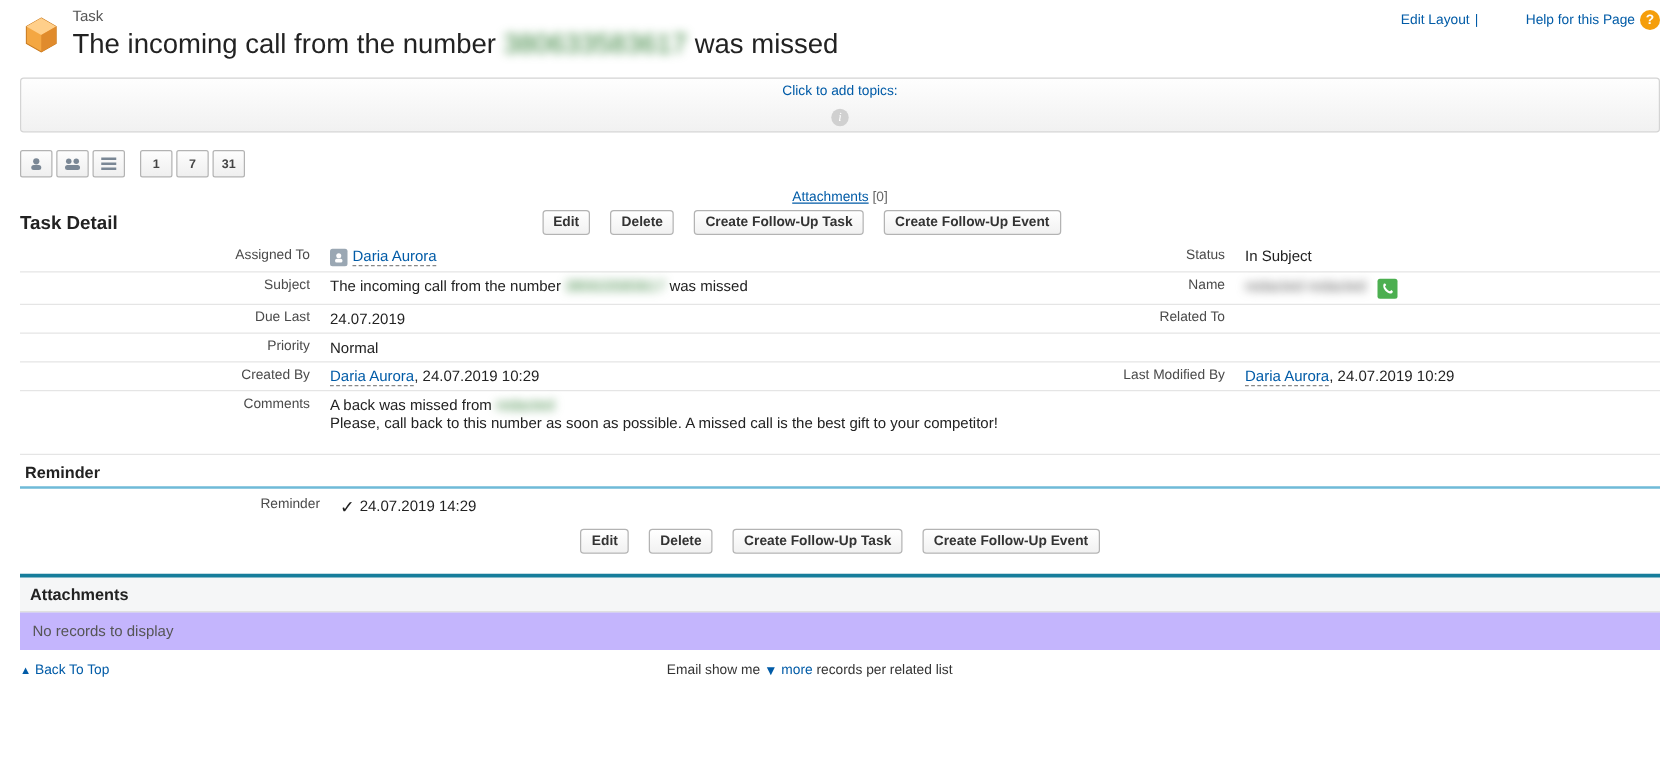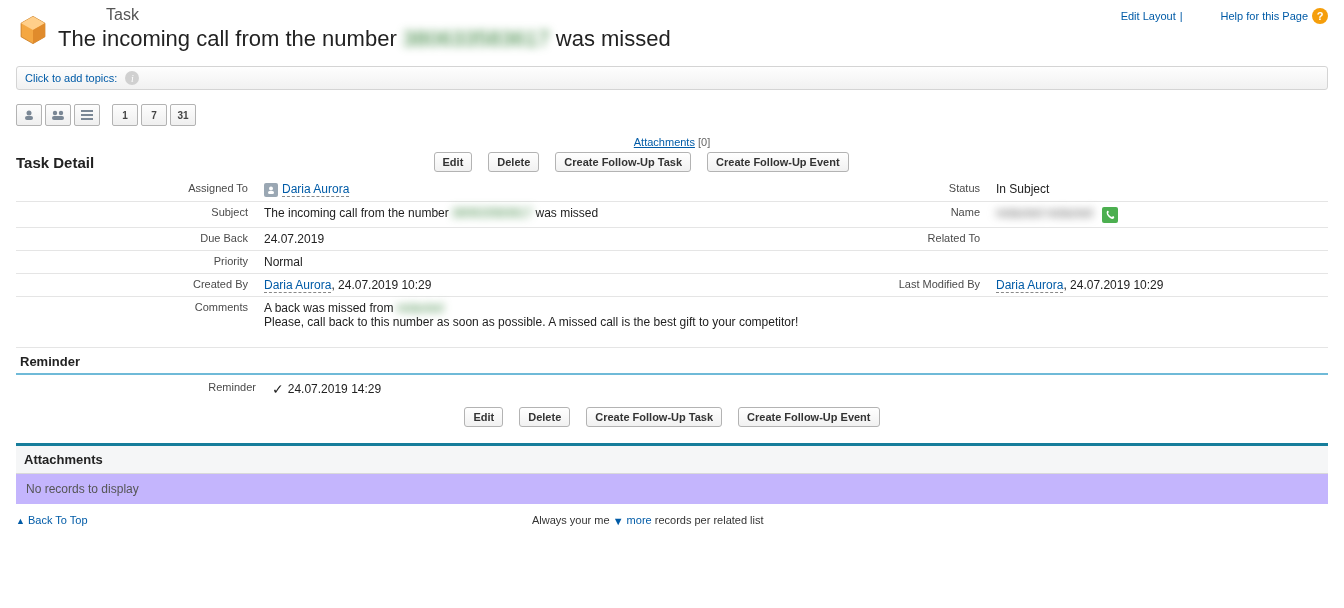--- a/index.html
+++ b/index.html
@@ -20,24 +20,23 @@
   .header-left {
     display: flex;
     align-items: center;
     flex: 1;
   }
   .header-icon {
     width: 34px; height: 34px; margin-right: 8px;
     margin-top:2px;
   }
   .crumb-label {
-    font-size: 16px;
+    font-size: 12px;
     color: #555;
     margin-bottom: 2px;
-    margin-left: 48px;
   }
   .page-title {
     font-size: 22px;
     color: #222;
     line-height: 1.2;
   }
   .blur-green {
     color: #2e7d32;
     filter: blur(4px);
   }
@@ -60,21 +59,21 @@
     width:16px; height:16px; border-radius:50%;
     background:#f59e0b; color:#fff; font-weight:bold; font-size:11px;
   }
   
   .topics-bar {
     margin-top: 14px;
     border: 1px solid #d4d4d4;
     border-radius: 3px;
     background: linear-gradient(#fefefe, #f1f1f1);
     padding: 4px 8px;
-    display:flex; align-items:center; gap:8px;
+    display:flex; align-items:center; gap:8px;flex-direction:column;
   }
   .topics-bar a { color:#015ba7; font-size:11px; text-decoration:none; }
   .info-dot {
     display:inline-flex; width:14px; height:14px; border-radius:50%;
     background:#d0d0d0; color:#fff; font-size:10px; align-items:center; justify-content:center;
     font-style: italic; font-family: Georgia, serif;
   }
   
   .mini-toolbar { margin-top:14px; display:flex; gap:12px; }
   .mini-group { display:flex; gap:3px; }
@@ -263,21 +262,21 @@
       <td class="val">
         <span class="blur-gray">redacted redacted</span>
         <span class="call-icon">
           <svg width="10" height="10" viewBox="0 0 10 10">
                 <path d="M2 1 C2 1 3 0 4 2 C4 2 3 3 3 3 C3 3 4 6 7 7 C7 7 8 6 8 6 C10 7 9 8 9 8 C9 8 8 10 5 8 C2 6 1 3 2 1 Z" fill="#fff"></path>
               </svg>
         </span>
       </td>
     </tr>
     <tr>
-      <td class="lbl">Due Back</td>
+      <td class="lbl">Due Last</td>
       <td class="val">24.07.2019</td>
       <td class="lbl2">Related To</td>
       <td class="val"></td>
     </tr>
     <tr>
       <td class="lbl">Priority</td>
       <td class="val">Normal</td>
       <td class="lbl2"></td>
           <td class="val"></td>
     </tr>
@@ -317,18 +316,18 @@
   </div>
 
   <div class="attach-block">
     <div class="attach-title">Attachments</div>
     <div class="attach-body">No records to display</div>
   </div>
 
   <div class="footer">
     <a href="#" class="back"><span class="chev">▲</span> <span>Back To Top</span></a>
     <div class="mid">
-      <span>Always your me </span><span class="tri">▼</span> <a href="#">more</a><span> records per related list</span>
+      <span>Email show me </span><span class="tri">▼</span> <a href="#">more</a><span> records per related list</span>
     </div>
     <div style="width:120px"></div>
   </div>
 
 </div>
 
 </body></html>

